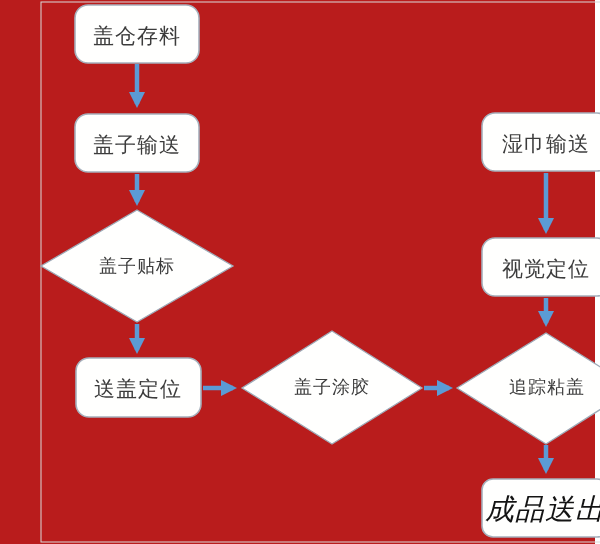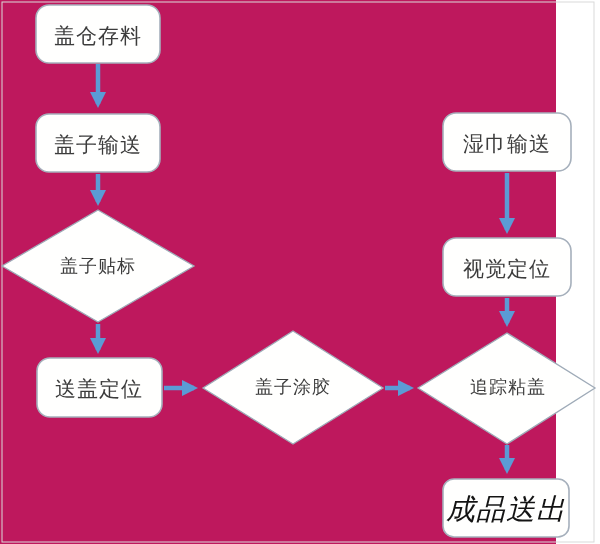--- a/index.html
+++ b/index.html
@@ -8,21 +8,22 @@
     background: #ffffff;
     width: 600px;
     height: 544px;
     overflow: hidden;
     font-family: "Liberation Sans", sans-serif;
   }
   .canvas {
     position: relative;
     width: 556px;
     height: 544px;
-    background: #be185d;
+    background: #b91c1c;
+    padding-left: 39px;
   }
   svg { display: block; }
   .frame {
     fill: none;
     stroke: #d9d9d9;
     stroke-width: 1;
   }
   .shape {
     fill: #fffffe;
     stroke: #a6b0bc;

